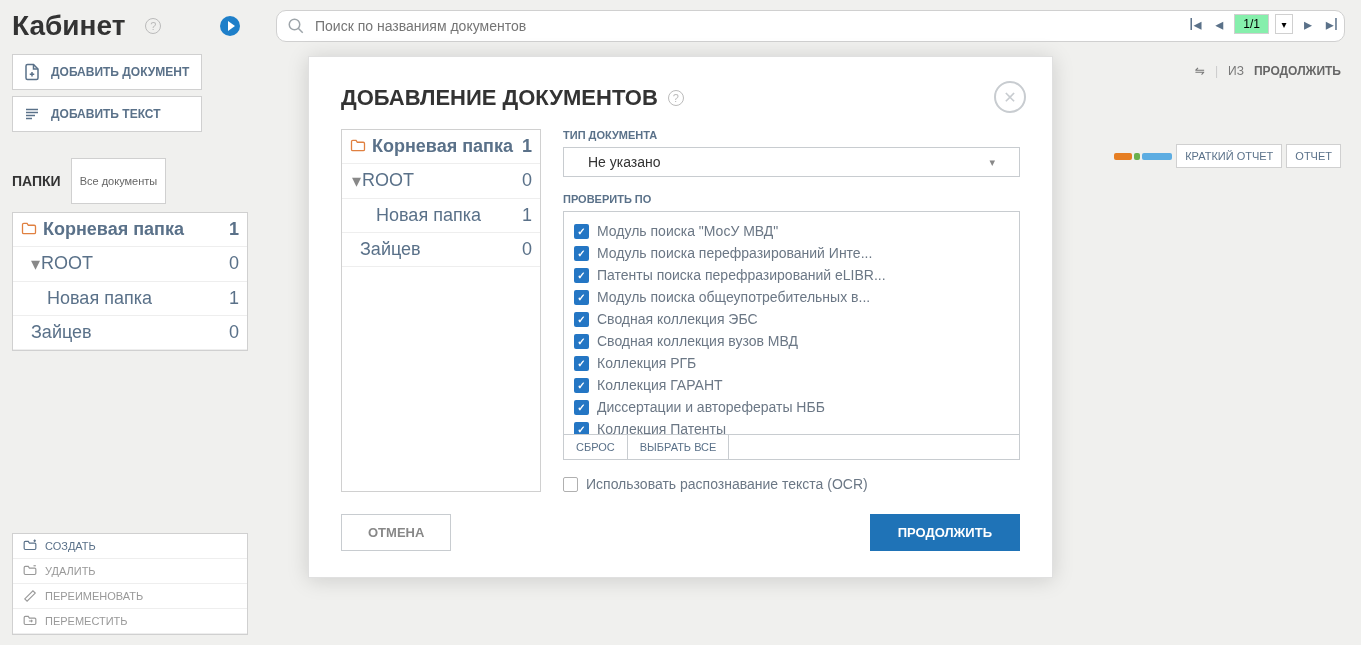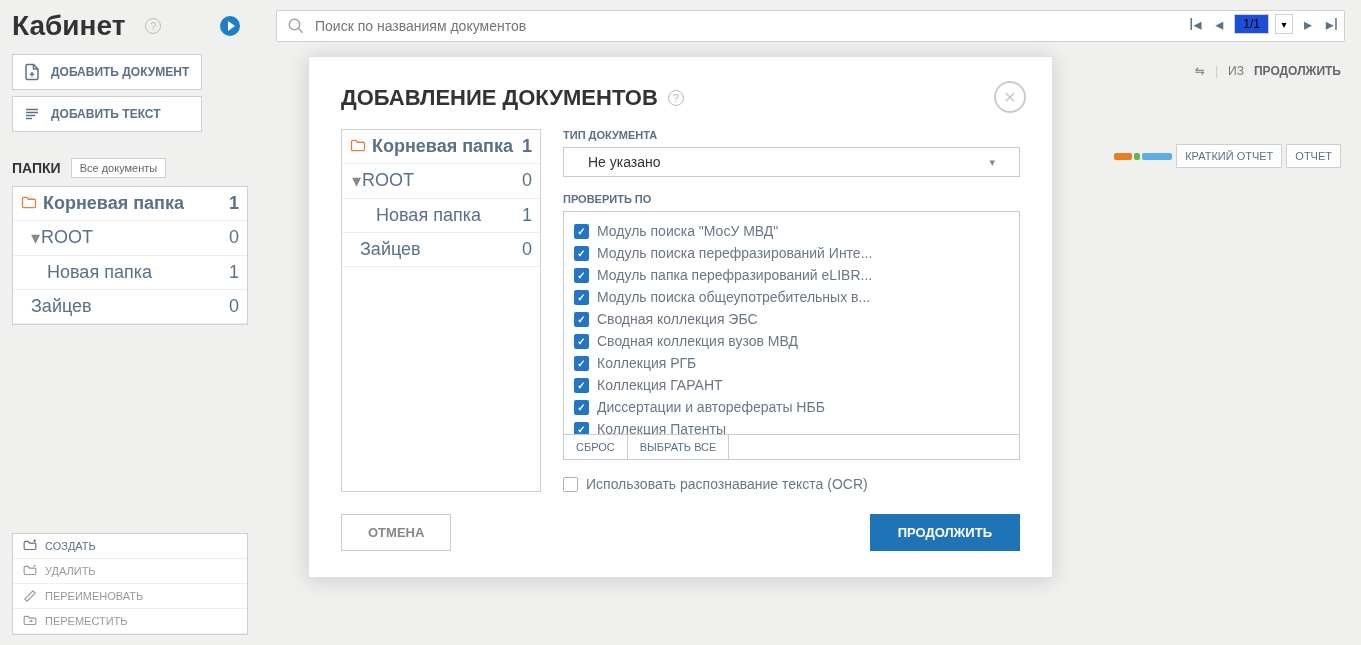--- a/index.html
+++ b/index.html
@@ -8,40 +8,40 @@
 .sidebar { width: 260px; padding: 10px 12px; display: flex; flex-direction: column; }
 .page-title { display: flex; align-items: center; gap: 20px; margin-bottom: 12px; }
 .page-title h1 { font-size: 28px; font-weight: bold; color: #333; }
 .help-circle { width: 16px; height: 16px; border: 1px solid #bbb; border-radius: 50%; display: inline-flex; align-items: center; justify-content: center; font-size: 11px; color: #bbb; }
 .play-button { width: 20px; height: 20px; background: #1e7fc9; border-radius: 50%; display: inline-flex; align-items: center; justify-content: center; margin-left: auto; margin-right: 8px; }
 .play-button::after { content: ""; border-left: 7px solid white; border-top: 5px solid transparent; border-bottom: 5px solid transparent; margin-left: 2px; }
 .add-btn { display: flex; align-items: center; gap: 10px; width: 190px; padding: 8px 10px; background: #fff; border: 1px solid #d0d0d0; margin-bottom: 6px; cursor: pointer; font-size: 12px; font-weight: bold; color: #5a7189; }
 .add-btn svg { width: 18px; height: 18px; }
 .folders-header { display: flex; align-items: center; gap: 10px; margin-top: 20px; margin-bottom: 8px; }
 .folders-header h2 { font-size: 14px; font-weight: bold; color: #333; }
-.all-docs-btn { font-size: 11px; padding: 3px 8px; border: 1px solid #d0d0d0; background: #fff; color: #666; cursor: pointer; }
+.all-docs-btn { font-size: 11px; padding: 16px 8px; border: 1px solid #d0d0d0; background: #fff; color: #666; cursor: pointer; }
 .folder-tree { border: 1px solid #d0d0d0; background: #fff; flex: 0 0 auto; }
 .folder-row { display: flex; align-items: flex-start; padding: 6px 8px; font-size: 18px; color: #5a7189; cursor: pointer; border-bottom: 1px solid #eee; }
 .folder-row.root { font-weight: bold; }
 .folder-row .count { margin-left: auto; color: #5a7189; }
 .folder-row .arrow { width: 10px; color: #888; }
 .folder-row .icon { margin-right: 6px; }
 .folder-row.indent1 { padding-left: 18px; }
 .folder-row.indent2 { padding-left: 34px; }
 .sidebar-actions { margin-top: auto; border: 1px solid #d0d0d0; background: #fff; }
 .action-row { display: flex; align-items: center; gap: 8px; padding: 5px 10px; font-size: 11px; color: #999; border-bottom: 1px solid #eee; }
 .action-row.enabled { color: #5a7189; }
 .action-row svg { width: 14px; height: 14px; }
 .main { flex: 1; padding: 10px 16px; }
-.search-bar { display: flex; align-items: center; background: #fff; border: 1px solid #d0d0d0; border-radius: 2px; padding: 6px 10px; }
+.search-bar { display: flex; align-items: center; background: #fff; border: 1px solid #d0d0d0; border-radius: 10px; padding: 6px 10px; }
 .search-bar input { border: none; outline: none; flex: 1; font-size: 14px; color: #333; margin-left: 10px; }
 .search-bar svg { width: 18px; height: 18px; }
 .pagination { position: absolute; top: 14px; right: 20px; display: flex; align-items: center; gap: 6px; }
 .pagination .pbtn { width: 18px; height: 18px; display: flex; align-items: center; justify-content: center; color: #5a7189; cursor: pointer; }
-.page-ind { border: 1px solid #d0d0d0; padding: 2px 8px; font-size: 12px; background: #1d4ed8; }
+.page-ind { border: 1px solid #d0d0d0; padding: 2px 8px; font-size: 12px; background: #86efac; }
 .page-dd { border: 1px solid #d0d0d0; width: 18px; height: 20px; background: #fff; display: flex; align-items: center; justify-content: center; font-size: 10px; }
 .top-right-tools { position: absolute; top: 64px; right: 20px; display: flex; align-items: center; gap: 10px; font-size: 12px; color: #777; }
 .top-right-tools .sep { color: #ccc; }
 .doc-toolbar { position: absolute; top: 144px; right: 20px; display: flex; align-items: center; gap: 4px; }
 .status-pills { display: flex; gap: 2px; align-items: center; }
 .pill { height: 7px; border-radius: 2px; }
 .report-btn { border: 1px solid #d0d0d0; background: #fff; padding: 5px 8px; font-size: 11px; color: #5a7189; cursor: pointer; }
 
 .overlay { position: absolute; inset: 0; background: rgba(255,255,255,0.0); display: flex; align-items: flex-start; justify-content: center; }
 .modal { width: 745px; background: #fff; margin-top: 56px; border: 1px solid #e0e0e0; box-shadow: 0 2px 20px rgba(0,0,0,0.15); padding: 28px 32px 26px 32px; position: relative; }
@@ -248,21 +248,21 @@
           <div class="check-item">
               <span class="checkbox"></span>
               <span>Модуль поиска "МосУ МВД"</span>
             </div>
           <div class="check-item">
               <span class="checkbox"></span>
               <span>Модуль поиска перефразирований Инте...</span>
             </div>
           <div class="check-item">
               <span class="checkbox"></span>
-              <span>Модуль папка перефразирований eLIBR...</span>
+              <span>Патенты поиска перефразирований eLIBR...</span>
             </div>
           <div class="check-item">
               <span class="checkbox"></span>
               <span>Модуль поиска общеупотребительных в...</span>
             </div>
           <div class="check-item">
               <span class="checkbox"></span>
               <span>Сводная коллекция ЭБС</span>
             </div>
           <div class="check-item">

